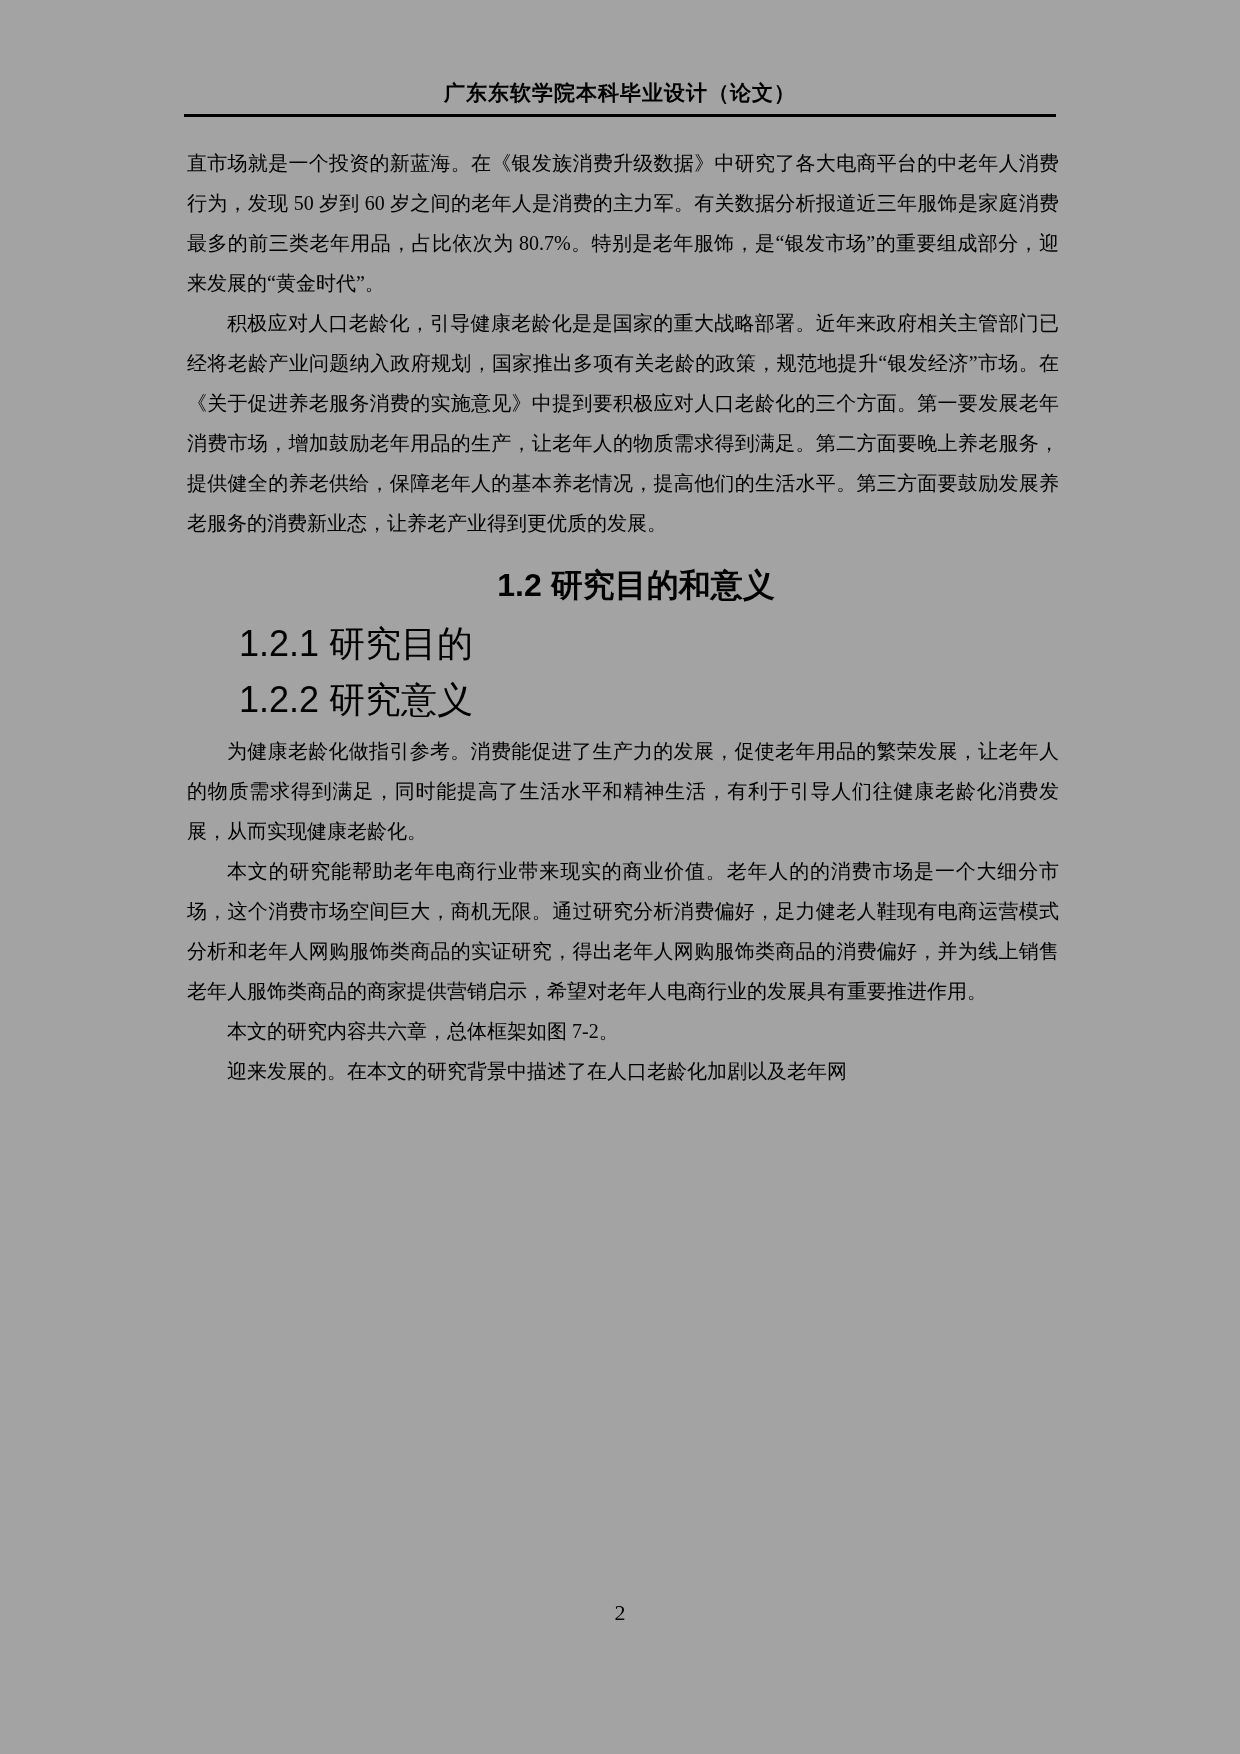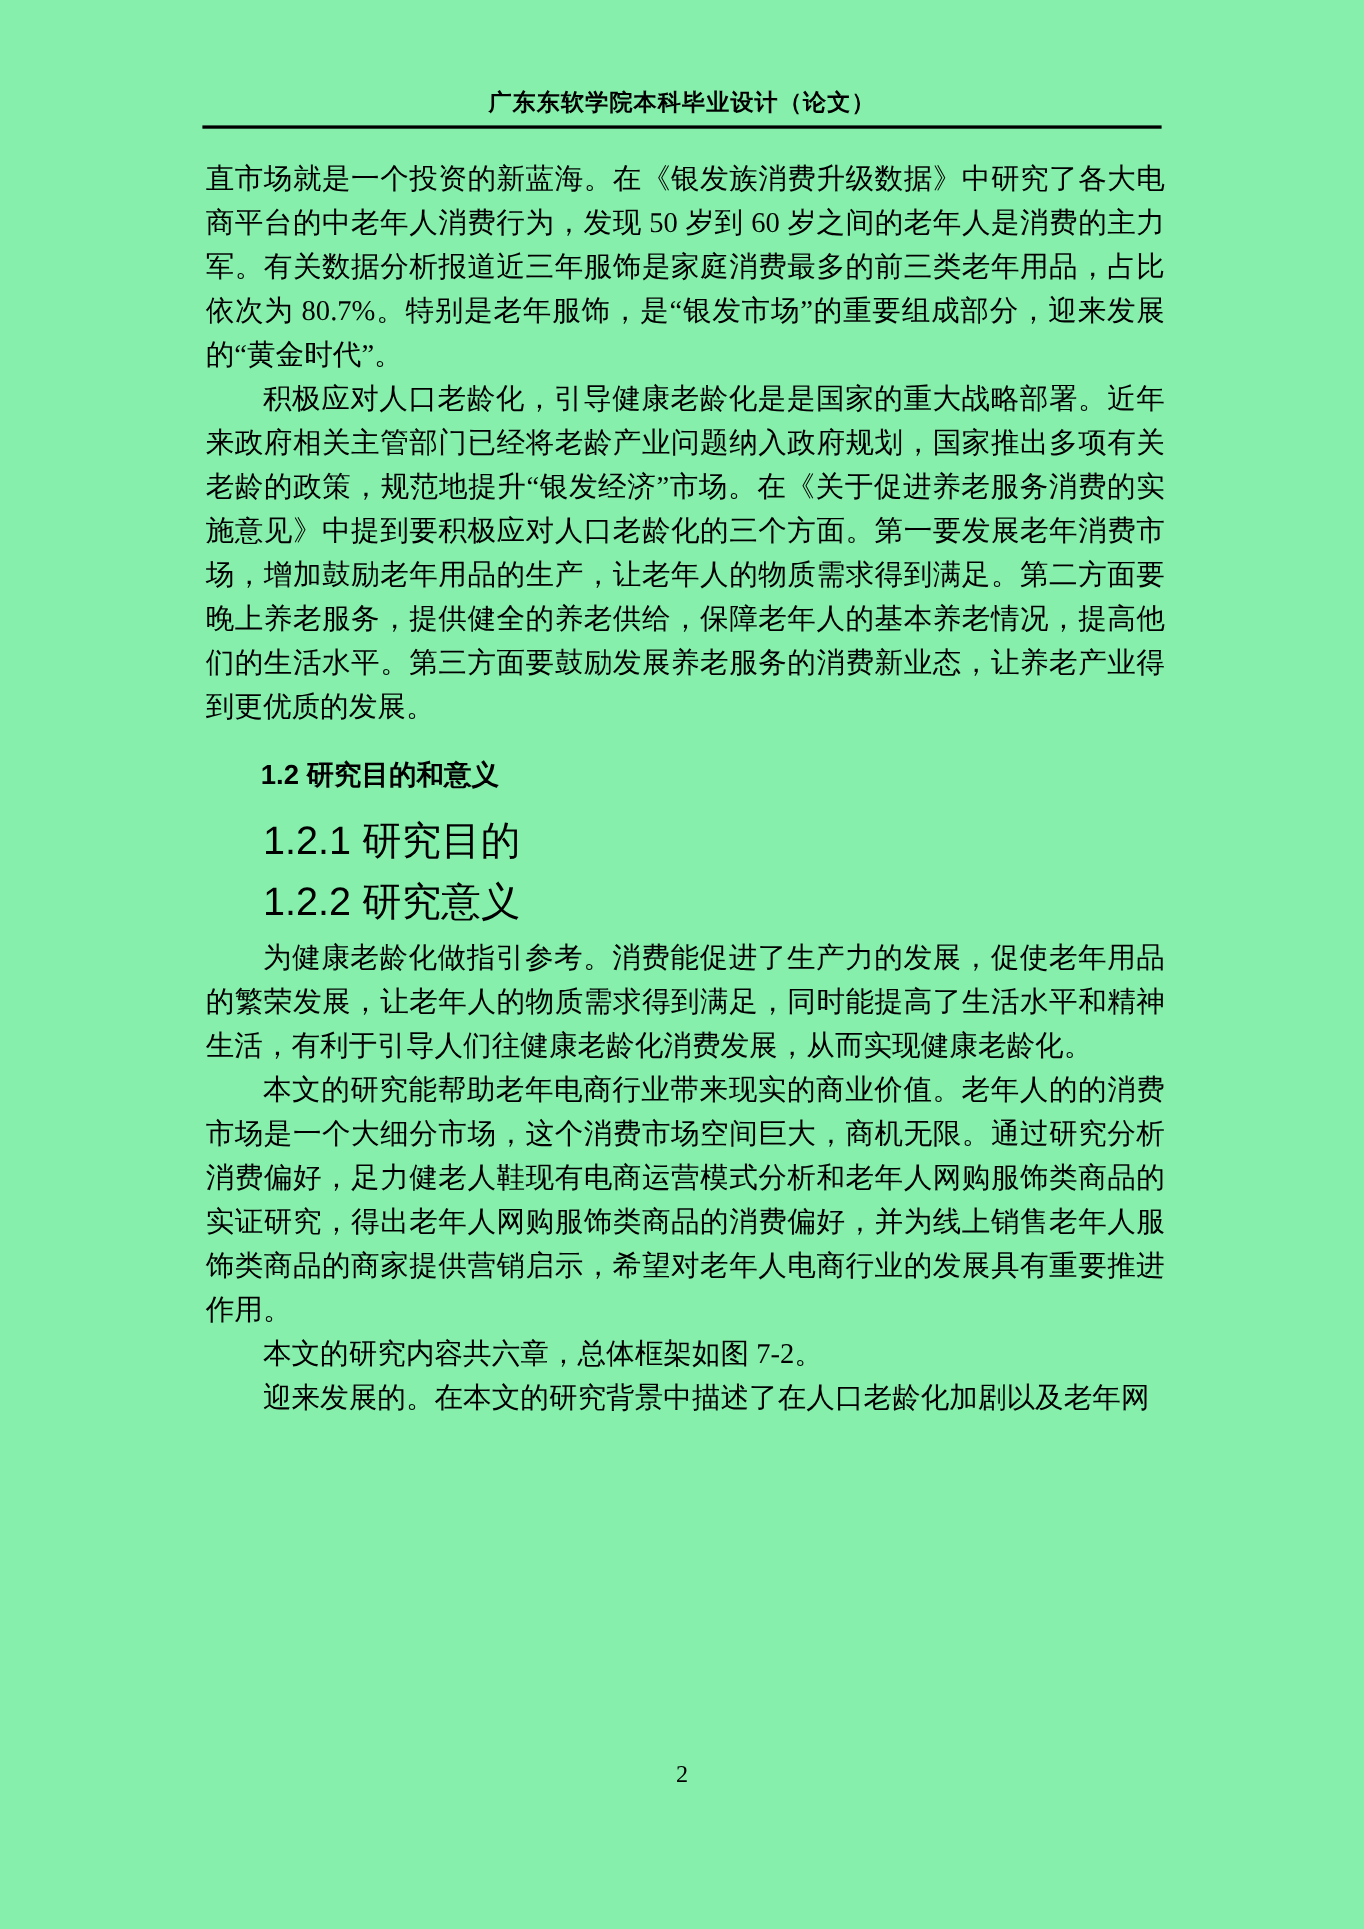--- a/index.html
+++ b/index.html
@@ -4,21 +4,21 @@
 <style>
   html, body {
     margin: 0;
     padding: 0;
     background: #ffffff;
   }
   .page {
     position: relative;
     width: 1240px;
     height: 1754px;
-    background: #86efac;
+    background: #a3a3a3;
     color: #000000;
     overflow: hidden;
     font-family: "Liberation Serif", serif;
   }
   
   .page-header {
     position: absolute;
     top: 0;
     left: 184px;
     width: 872px;
@@ -40,34 +40,35 @@
   }
   
   .main-column {
     position: absolute;
     top: 143px;
     left: 187px;
     width: 872px;
   }
   .body-para {
     margin: 0;
-    font-size: 26px;
+    font-size: 20px;
     line-height: 40px;
     text-align: justify;
     font-family: "Liberation Serif", serif;
   }
   .body-para.indent {
     text-indent: 2em;
   }
   .section-heading {
-    margin: 20px 0 14px 50px;
-    font-size: 25px;
+    margin: 20px 0 14px 26px;
+    font-size: 32px;
     font-weight: bold;
     line-height: 44px;
     font-family: "Liberation Sans", sans-serif;
+    text-align: center;
   }
   .subsection-heading {
     margin: 18px 0 12px 52px;
     font-size: 36px;
     font-weight: normal;
     line-height: 38px;
     font-family: "Liberation Sans", sans-serif;
   }
   
   .page-footer {

